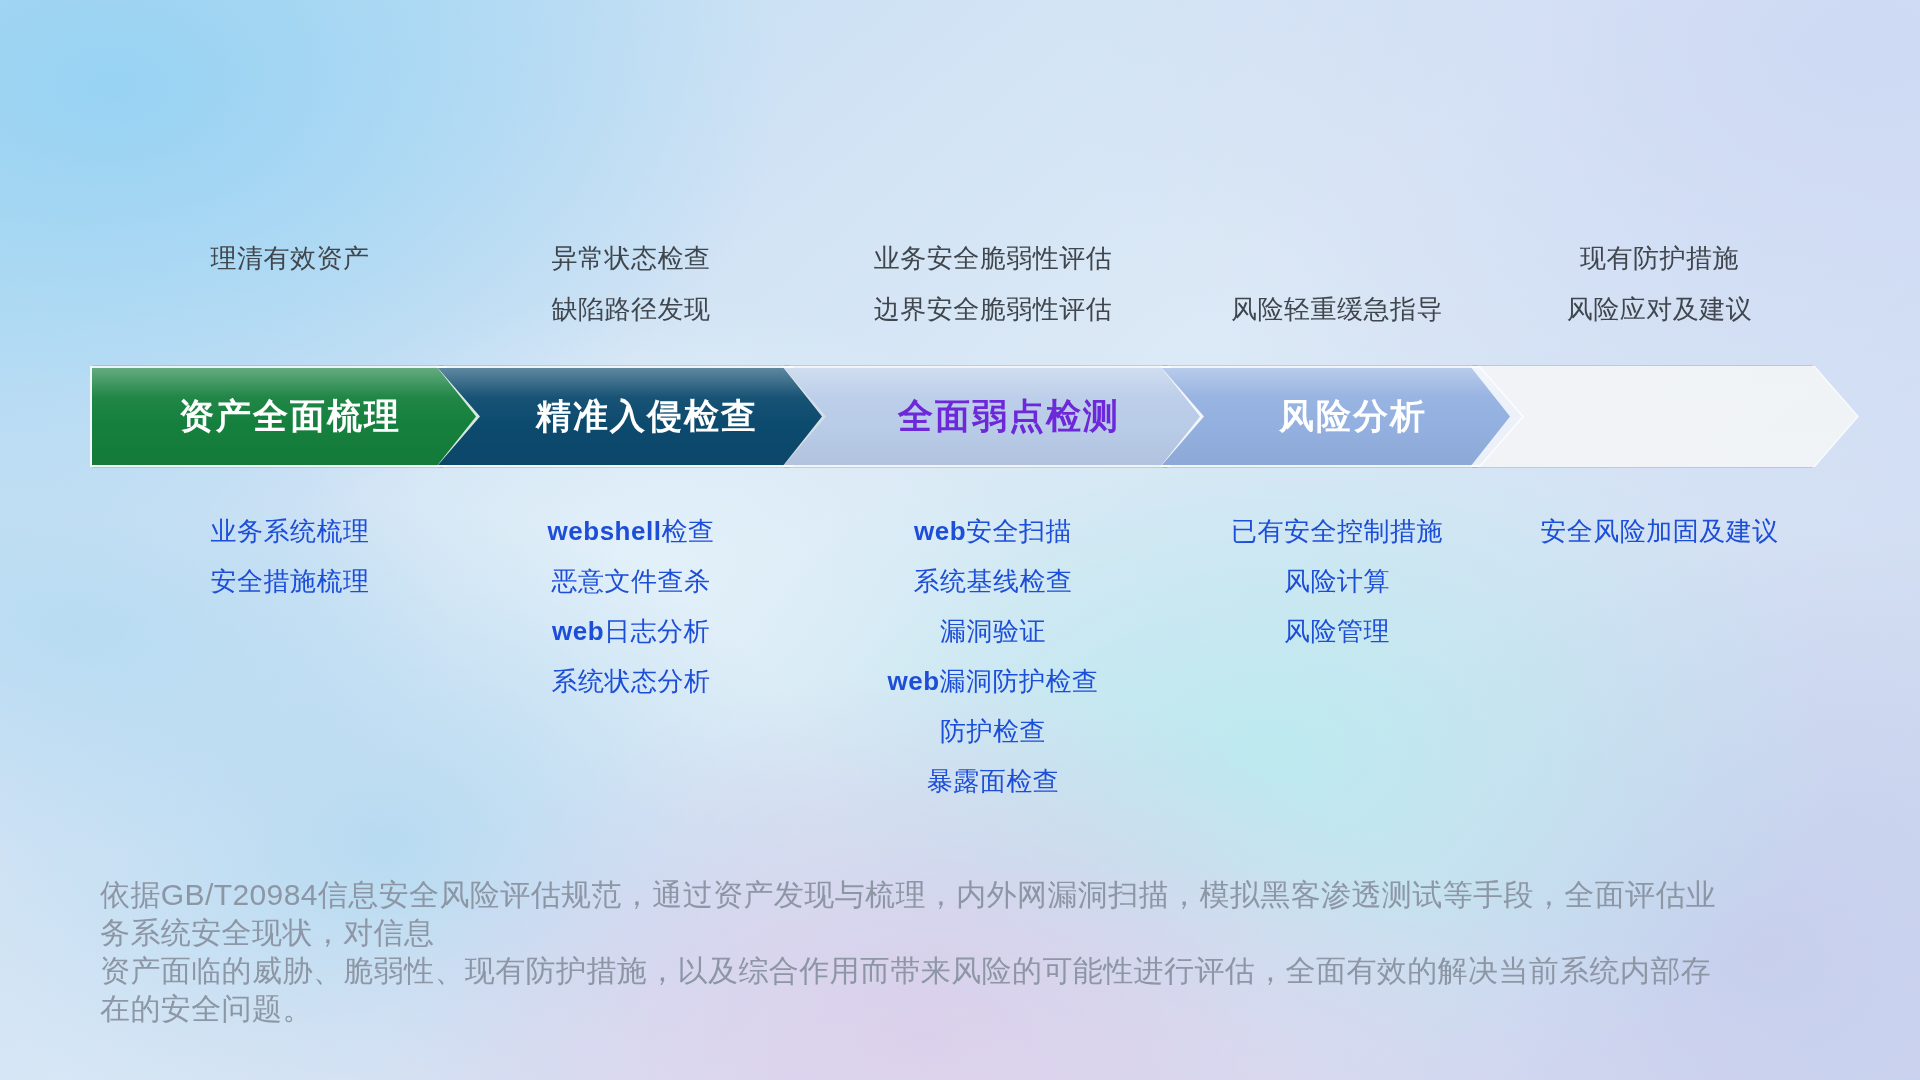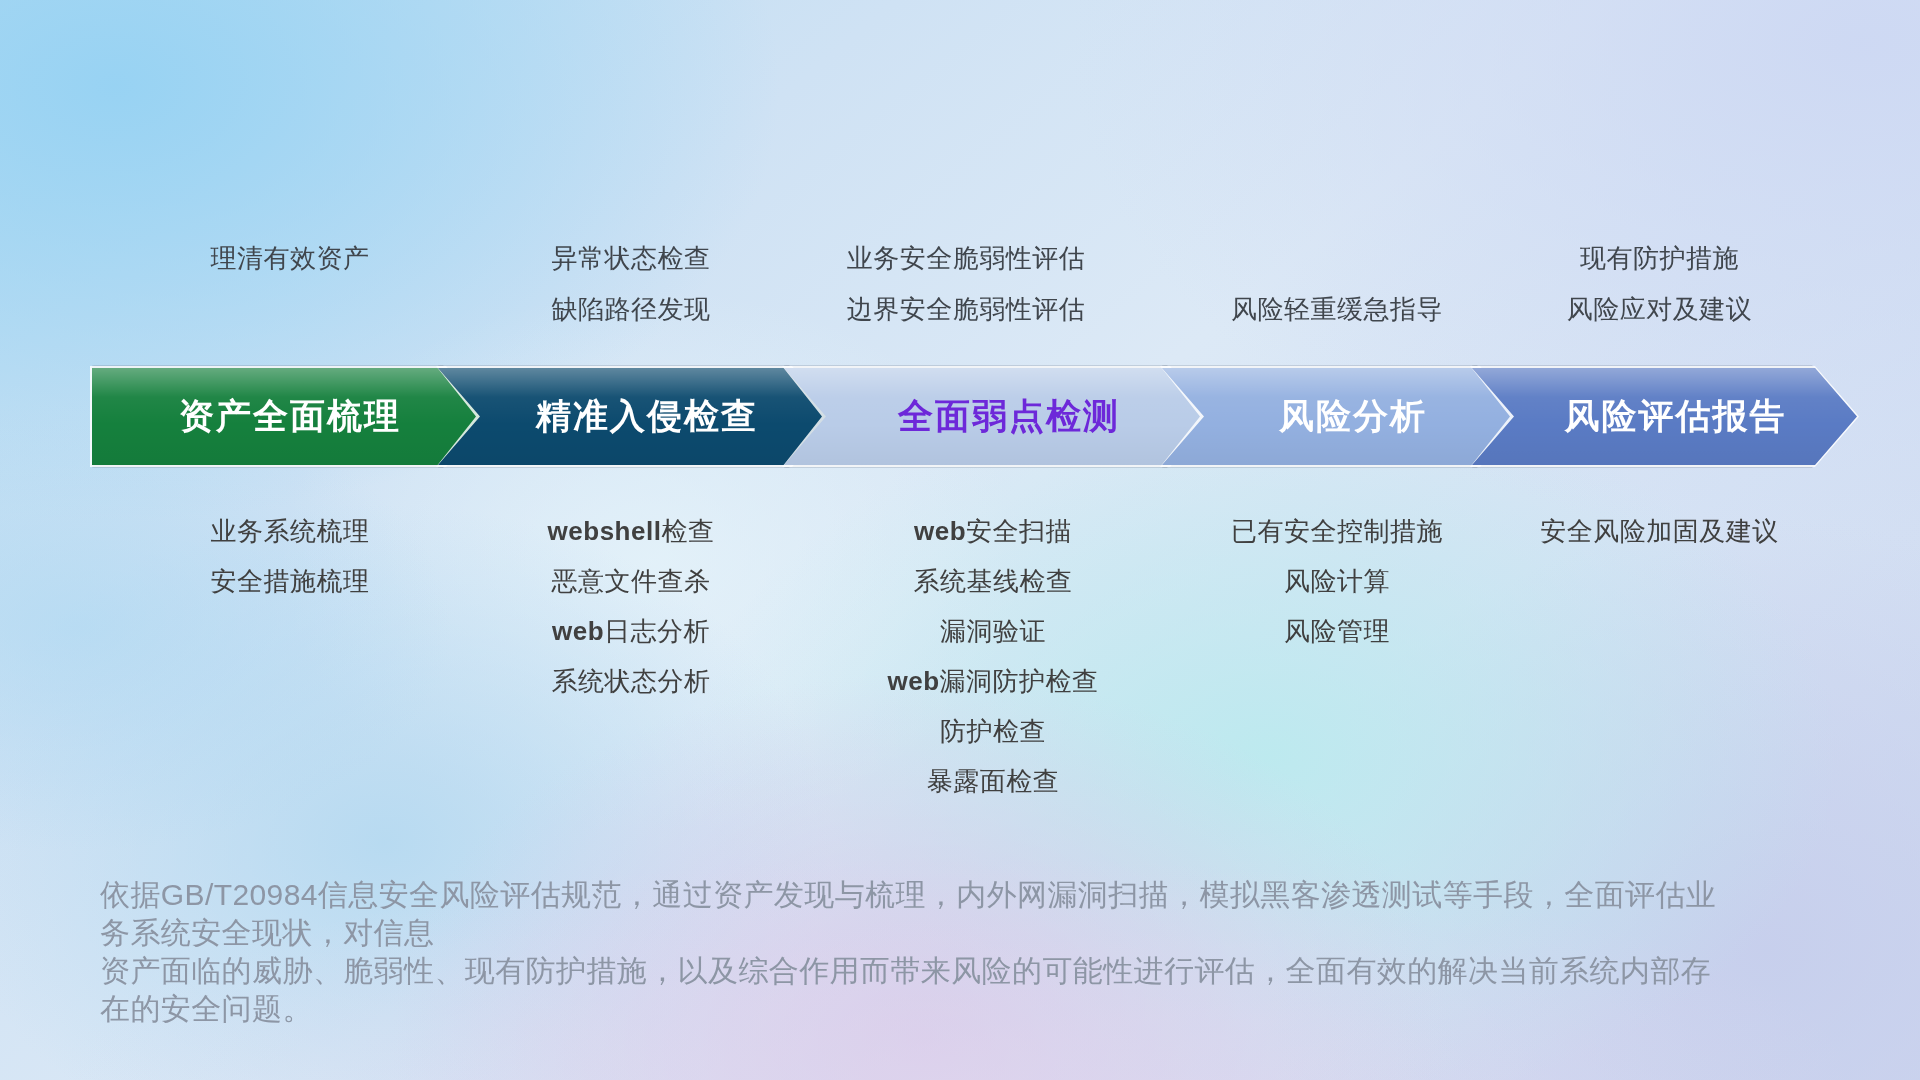--- a/index.html
+++ b/index.html
@@ -29,21 +29,21 @@
 
   
   .col{position:absolute;text-align:center;}
   .top-item{
     font-size:26px;color:#40464d;line-height:1;white-space:nowrap;
     margin-bottom:25px;letter-spacing:.5px;
   }
   .top-item:last-child{margin-bottom:0;}
 
   .bot-item{
-    font-size:26px;color:#404040;line-height:1;white-space:nowrap;
+    font-size:26px;color:#1d4ed8;line-height:1;white-space:nowrap;
     margin-bottom:24px;letter-spacing:.5px;
   }
   .bot-item:last-child{margin-bottom:0;}
   .bot-item b{font-weight:700;}
 
   
   #band{position:absolute;left:0;top:368px;width:1920px;height:100px;}
   .chev{
     position:absolute;top:0;height:97px;
     display:flex;align-items:center;justify-content:center;
@@ -95,21 +95,21 @@
 
 <div id="stage">
 
   <div class="col" id="top-col-0" style="width: 440px; left: 70px; top: 245px;">
       <div class="top-item">理清有效资产</div>
     </div>
   <div class="col" id="top-col-1" style="width: 440px; left: 411px; top: 245px;">
       <div class="top-item">异常状态检查</div>
       <div class="top-item">缺陷路径发现</div>
     </div>
-  <div class="col" id="top-col-2" style="width: 440px; left: 746px; top: 245px;">
+  <div class="col" id="top-col-2" style="width: 440px; left: 773px; top: 245px;">
       <div class="top-item">业务安全脆弱性评估</div>
       <div class="top-item">边界安全脆弱性评估</div>
     </div>
   <div class="col" id="top-col-3" style="width: 440px; left: 1117px; top: 296px;">
       <div class="top-item">风险轻重缓急指导</div>
     </div>
   <div class="col" id="top-col-4" style="width: 440px; left: 1439.5px; top: 245px;">
       <div class="top-item">现有防护措施</div>
       <div class="top-item">风险应对及建议</div>
     </div>
@@ -134,24 +134,20 @@
         <div class="lbl" style="color: #6d28d9; margin-left: 22px;">全面弱点检测</div>
       </div>
       <div class="chev-shadow" style="left: 1162px; width: 360px;"></div>
       <div class="chev-rim notch" style="left: 1160px; width: 364px;"></div>
       <div class="chev notch" style="left: 1162px; width: 360px; background: rgb(147, 176, 224);">
         <div class="bevel"></div>
         <div class="lbl" style="color: rgb(255, 255, 255); margin-left: 22px;">风险分析</div>
       </div>
       <div class="chev-shadow" style="left: 1472px; width: 385px;"></div>
       <div class="chev-rim notch" style="left: 1470px; width: 389px;"></div>
-      <div class="chev notch" style="left: 1472px; width: 385px; background: rgb(90, 123, 196);">
-        <div class="bevel"></div>
-        <div class="lbl" style="color: rgb(255, 255, 255); margin-left: 22px;">风险评估报告</div>
-      </div>
     </div>
 
   <div class="col" id="bot-col-0" style="width: 440px; left: 70px; top: 518px;">
       <div class="bot-item"><span>业务系统梳理</span></div>
       <div class="bot-item"><span>安全措施梳理</span></div>
     </div>
   <div class="col" id="bot-col-1" style="width: 440px; left: 411px; top: 518px;">
       <div class="bot-item"><b>webshell</b><span>检查</span></div>
       <div class="bot-item"><span>恶意文件查杀</span></div>
       <div class="bot-item"><b>web</b><span>日志分析</span></div>

